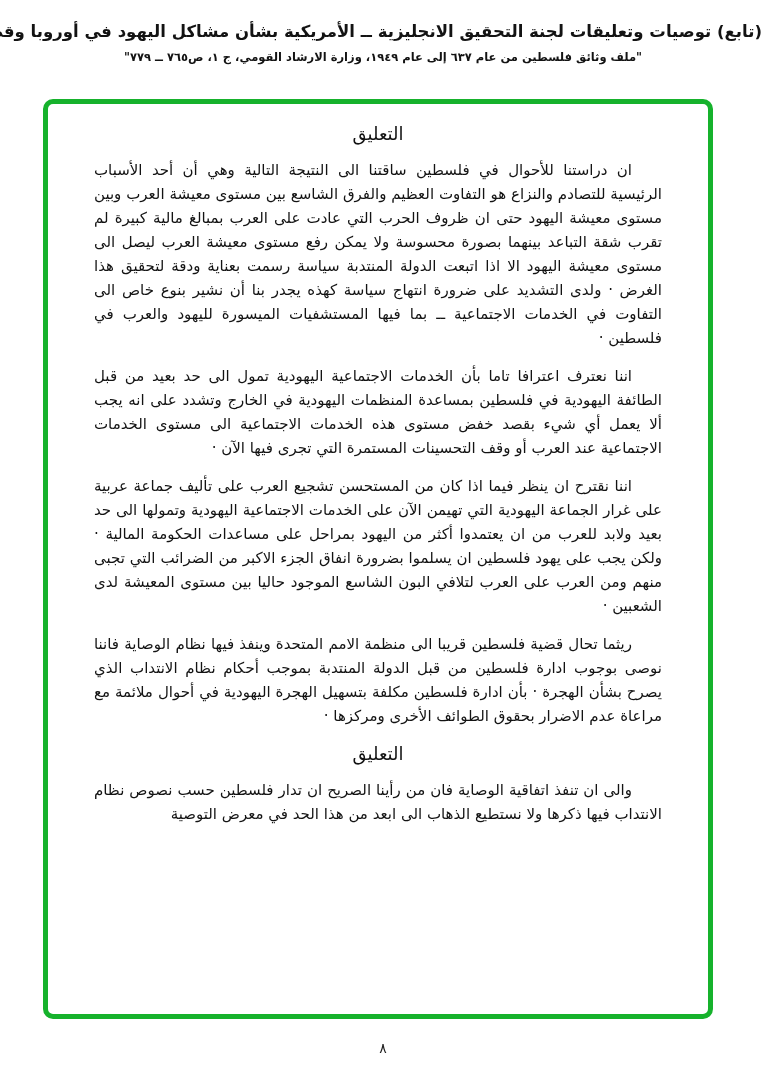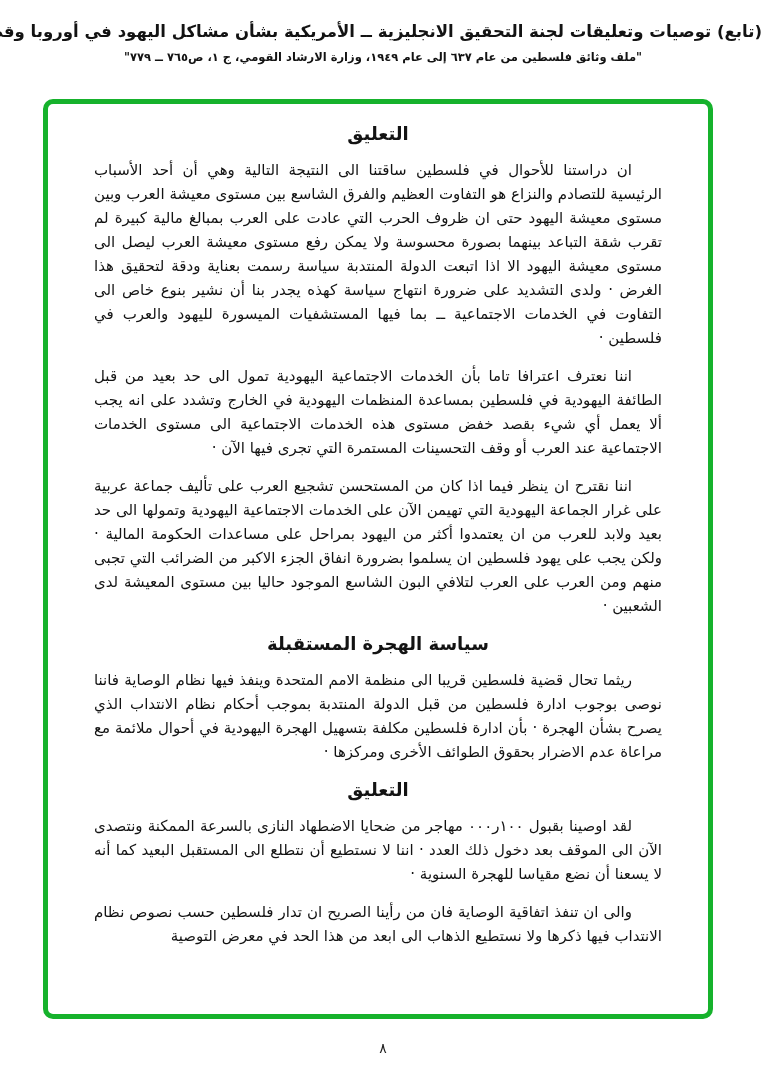--- a/index.html
+++ b/index.html
@@ -52,21 +52,21 @@
   .content {
     direction: rtl;
     padding: 10px 46px 0 46px;
     text-align: justify;
     font-size: 15px;
     line-height: 24px;
   }
   .content h2 {
     text-align: center;
     font-size: 18px;
-    font-weight: bold;
+    font-weight: normal;
     margin: 14px 0 10px 0;
     line-height: 24px;
   }
   .content h2.first {
     margin-top: 8px;
   }
   .content p {
     margin: 12px 0 14px 0;
     text-indent: 30px;
   }
@@ -94,27 +94,25 @@
     <div class="content">
 
       <h2 class="first">التعليق</h2>
 
       <p>ان دراستنا للأحوال في فلسطين ساقتنا الى النتيجة التالية وهي أن أحد الأسباب الرئيسية للتصادم والنزاع هو التفاوت العظيم والفرق الشاسع بين مستوى معيشة العرب وبين مستوى معيشة اليهود حتى ان ظروف الحرب التي عادت على العرب بمبالغ مالية كبيرة لم تقرب شقة التباعد بينهما بصورة محسوسة ولا يمكن رفع مستوى معيشة العرب ليصل الى مستوى معيشة اليهود الا اذا اتبعت الدولة المنتدبة سياسة رسمت بعناية ودقة لتحقيق هذا الغرض · ولدى التشديد على ضرورة انتهاج سياسة كهذه يجدر بنا أن نشير بنوع خاص الى التفاوت في الخدمات الاجتماعية ــ بما فيها المستشفيات الميسورة لليهود والعرب في فلسطين ·</p>
 
       <p>اننا نعترف اعترافا تاما بأن الخدمات الاجتماعية اليهودية تمول الى حد بعيد من قبل الطائفة اليهودية في فلسطين بمساعدة المنظمات اليهودية في الخارج وتشدد على انه يجب ألا يعمل أي شيء بقصد خفض مستوى هذه الخدمات الاجتماعية الى مستوى الخدمات الاجتماعية عند العرب أو وقف التحسينات المستمرة التي تجرى فيها الآن ·</p>
 
       <p>اننا نقترح ان ينظر فيما اذا كان من المستحسن تشجيع العرب على تأليف جماعة عربية على غرار الجماعة اليهودية التي تهيمن الآن على الخدمات الاجتماعية اليهودية وتمولها الى حد بعيد ولابد للعرب من ان يعتمدوا أكثر من اليهود بمراحل على مساعدات الحكومة المالية · ولكن يجب على يهود فلسطين ان يسلموا بضرورة انفاق الجزء الاكبر من الضرائب التي تجبى منهم ومن العرب على العرب لتلافي البون الشاسع الموجود حاليا بين مستوى المعيشة لدى الشعبين ·</p>
 
-      <h2>سياسة الهجرة المستقبلة</h2>
 
       <p>ريثما تحال قضية فلسطين قريبا الى منظمة الامم المتحدة وينفذ فيها نظام الوصاية فاننا نوصى بوجوب ادارة فلسطين من قبل الدولة المنتدبة بموجب أحكام نظام الانتداب الذي يصرح بشأن الهجرة · بأن ادارة فلسطين مكلفة بتسهيل الهجرة اليهودية في أحوال ملائمة مع مراعاة عدم الاضرار بحقوق الطوائف الأخرى ومركزها ·</p>
 
       <h2>التعليق</h2>
 
-      <p>لقد اوصينا بقبول ١٠٠ر٠٠٠ مهاجر من ضحايا الاضطهاد النازى بالسرعة الممكنة ونتصدى الآن الى الموقف بعد دخول ذلك العدد · اننا لا نستطيع أن نتطلع الى المستقبل البعيد كما أنه لا يسعنا أن نضع مقياسا للهجرة السنوية ·</p>
 
       <p>والى ان تنفذ اتفاقية الوصاية فان من رأينا الصريح ان تدار فلسطين حسب نصوص نظام الانتداب فيها ذكرها ولا نستطيع الذهاب الى ابعد من هذا الحد في معرض التوصية</p>
 
     </div>
   </div>
 
   <div class="page-number">٨</div>
 
 </div>
 

